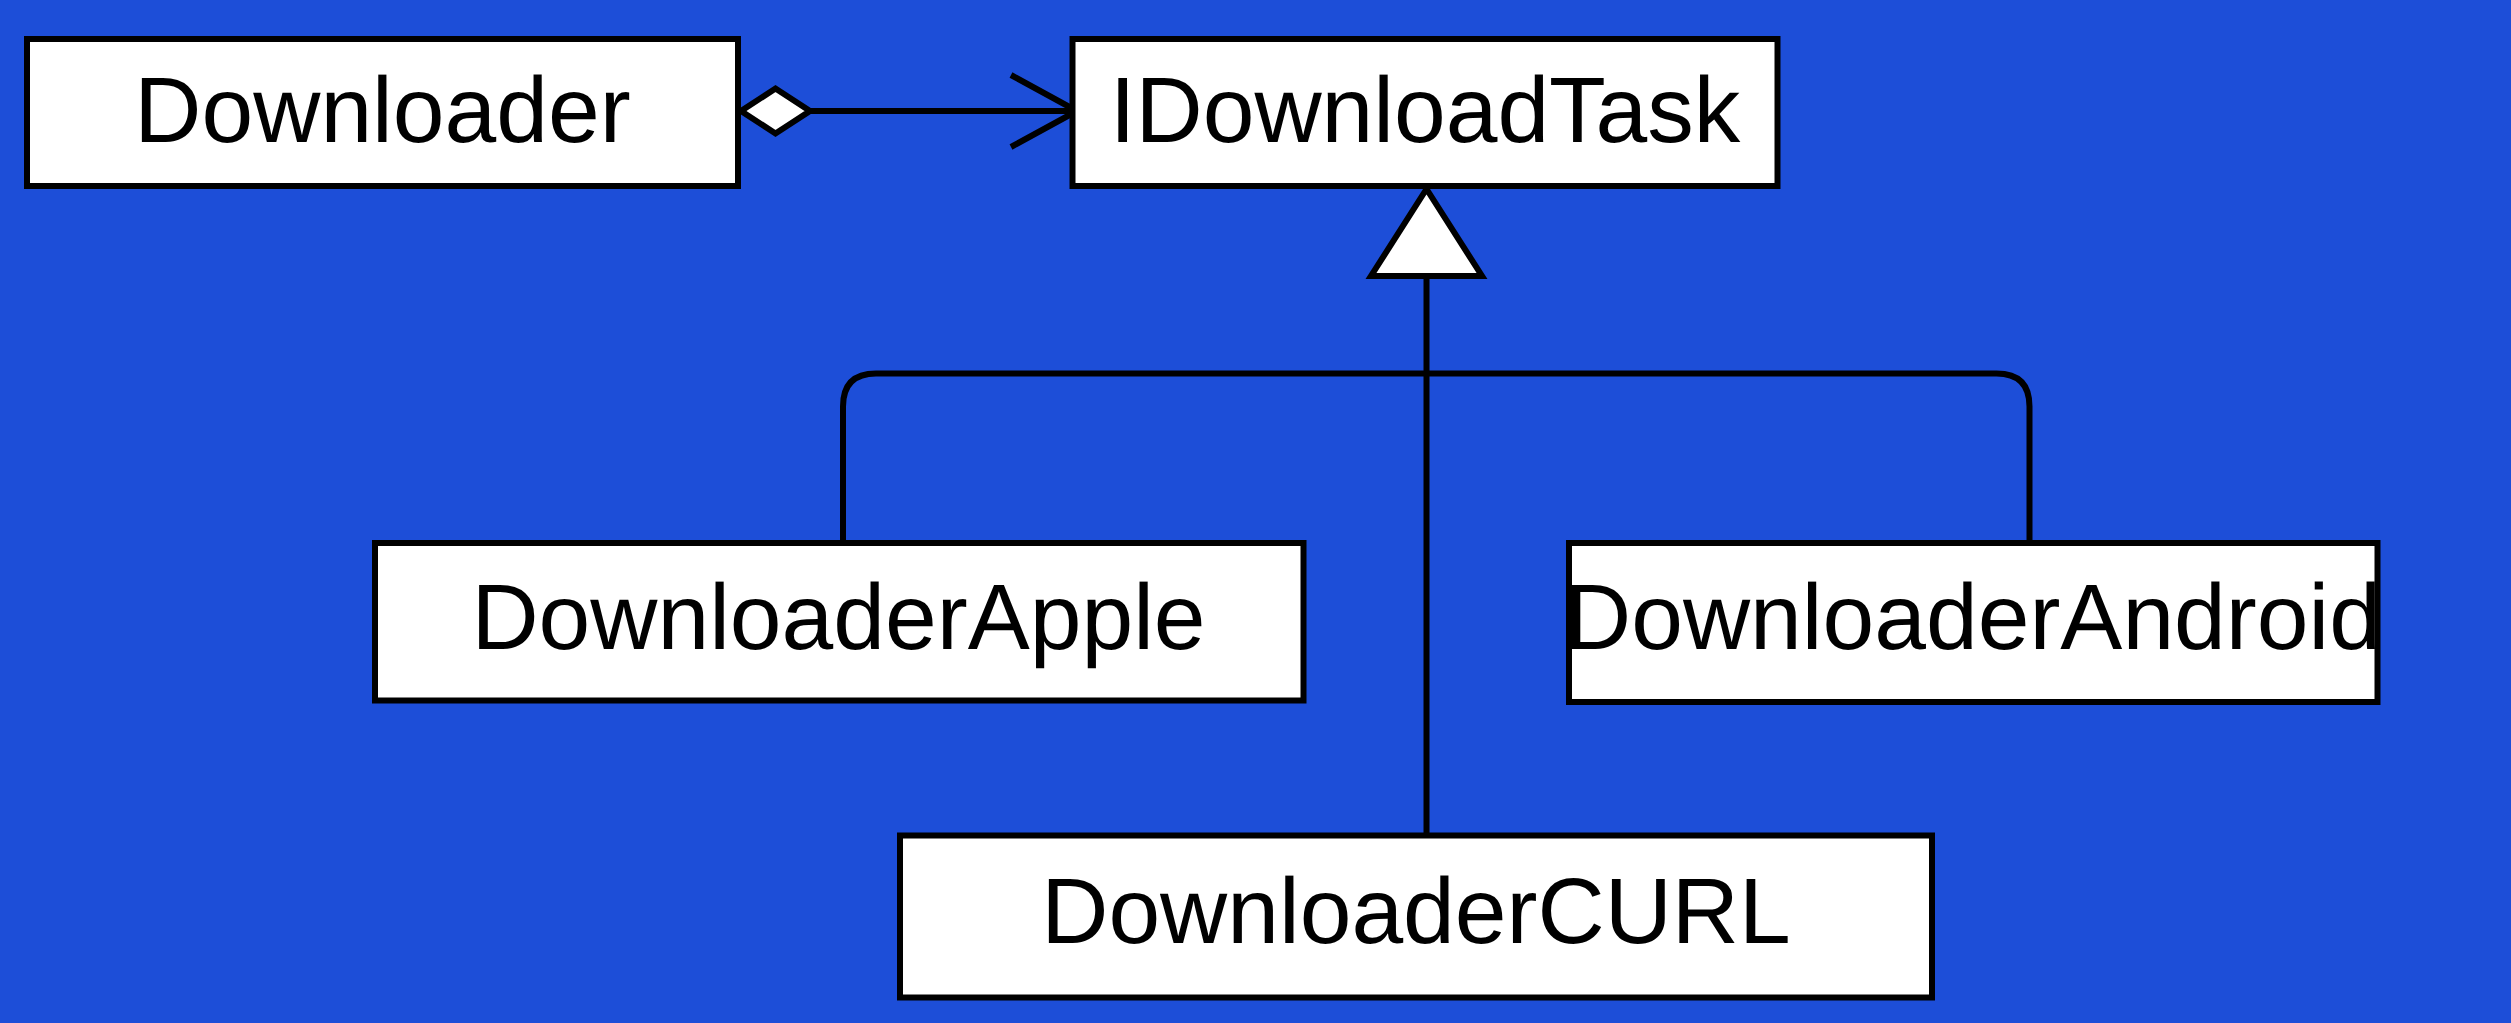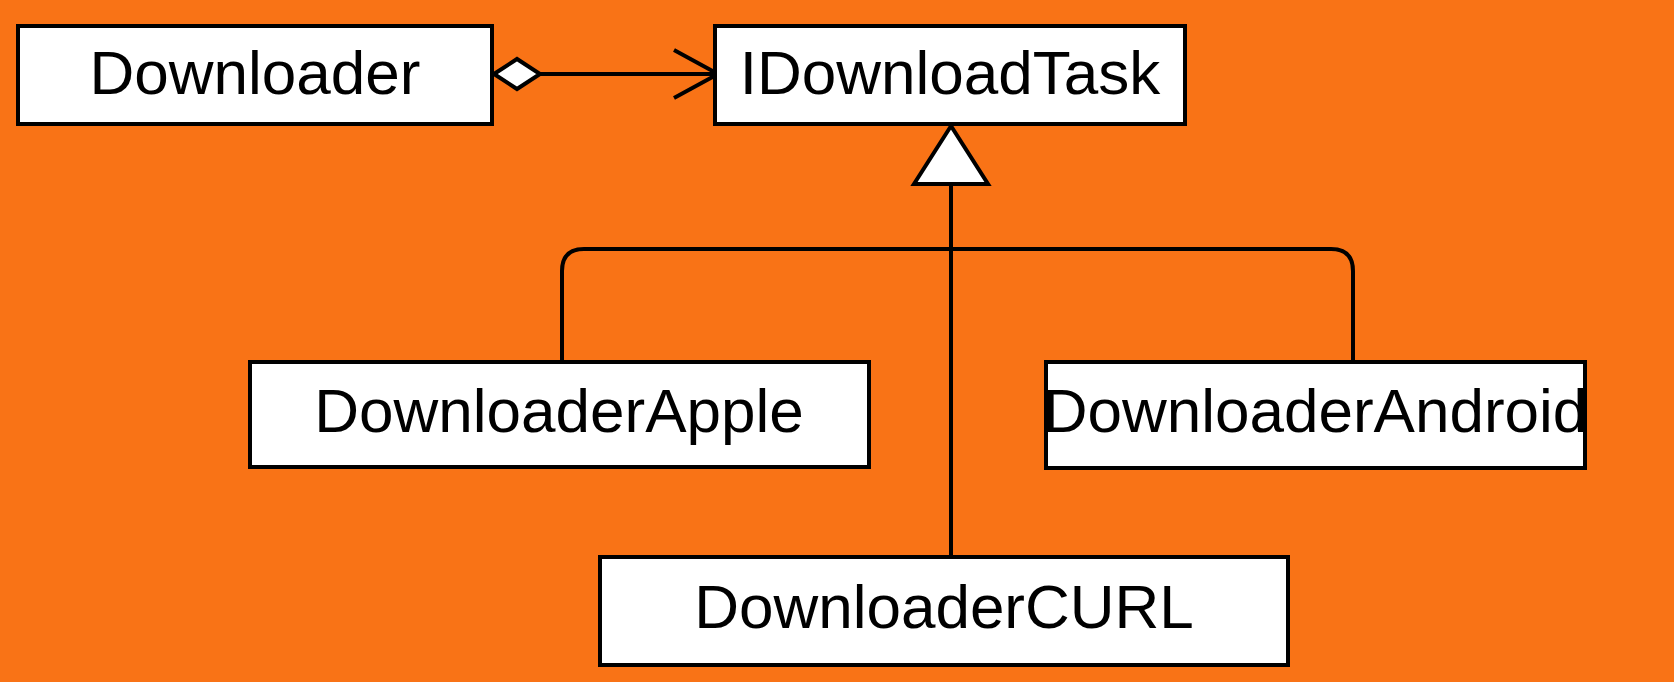--- a/index.html
+++ b/index.html
@@ -5,21 +5,21 @@
 <style>
   html, body {
     margin: 0;
     padding: 0;
     background: #ffffff;
   }
   #diagram-root {
     position: relative;
     width: 1674px;
     height: 682px;
-    background: #f97316;
+    background: #1d4ed8;
     overflow: hidden;
     font-family: "Liberation Sans", sans-serif;
   }
   #uml-svg {
     position: absolute;
     left: 0;
     top: 0;
     width: 1674px;
     height: 682px;
     display: block;

